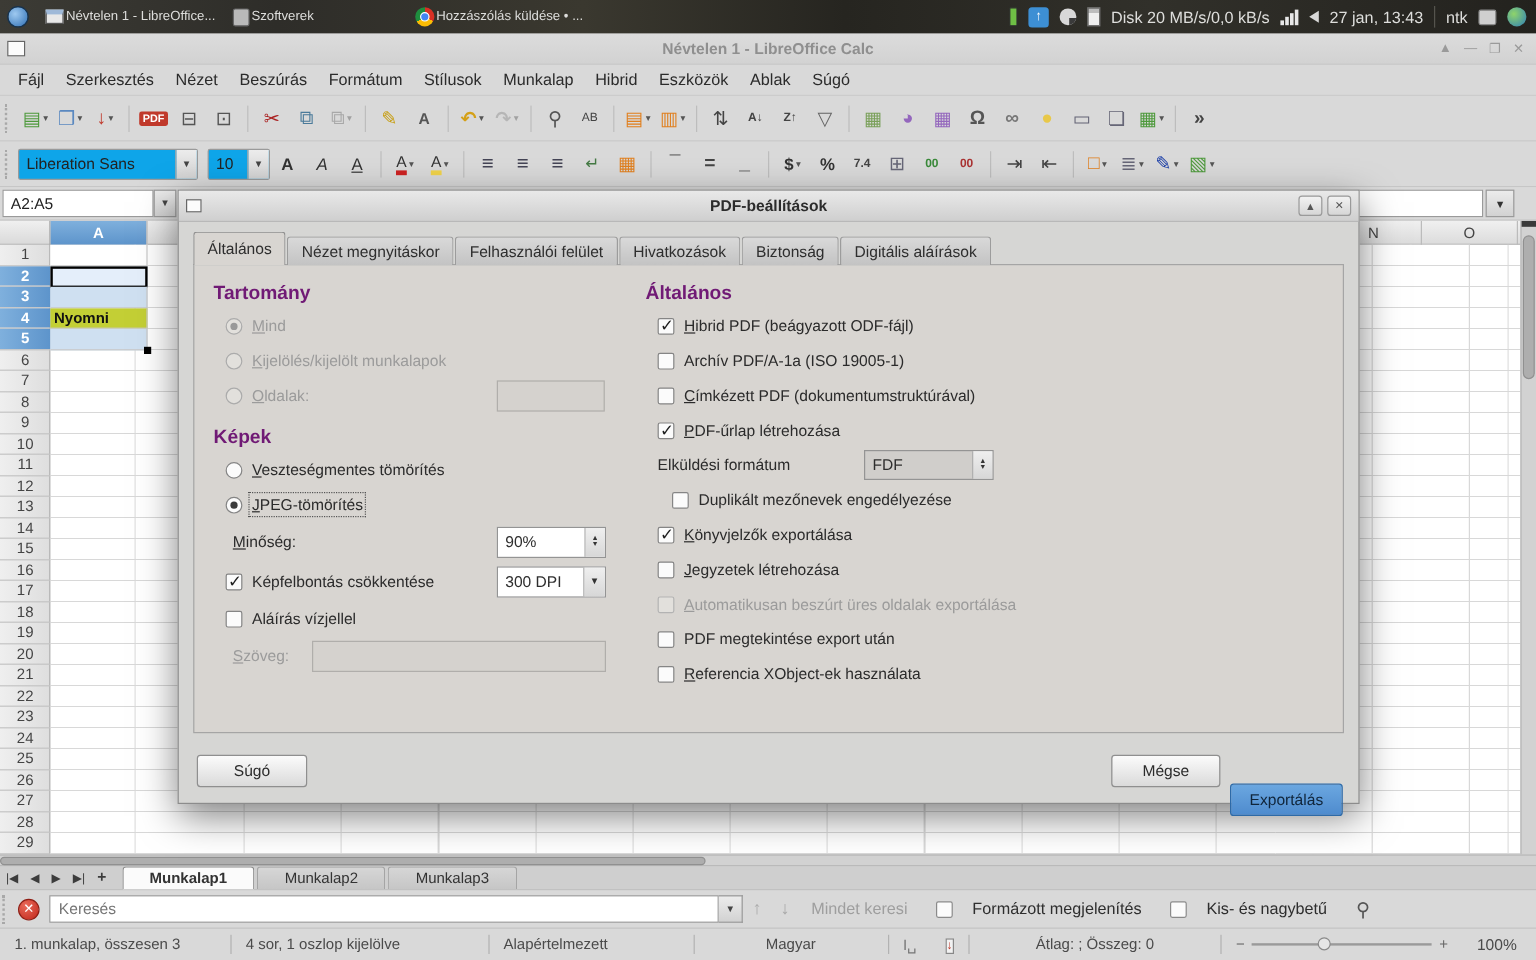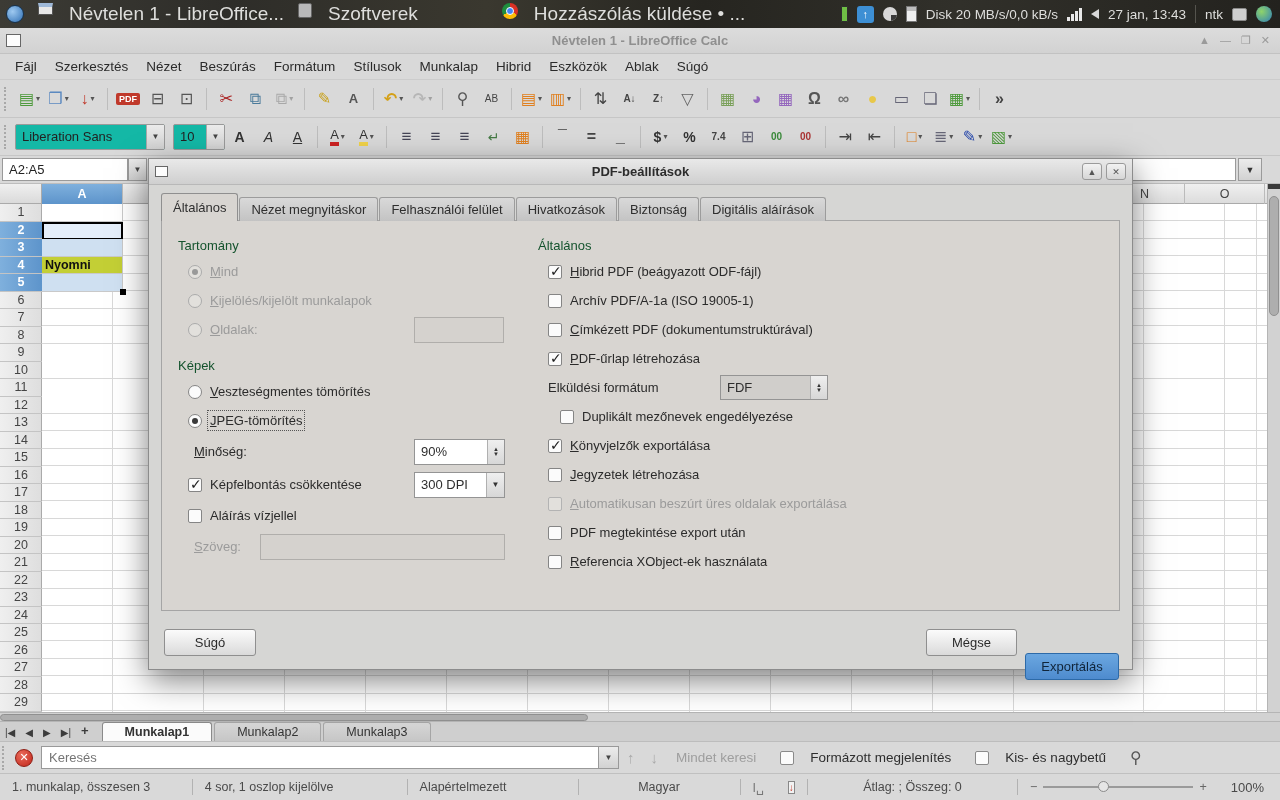--- a/index.html
+++ b/index.html
@@ -3,21 +3,21 @@
 <meta charset="utf-8">
 <style>
   *{margin:0;padding:0;box-sizing:border-box}
   html,body{width:1280px;height:800px;overflow:hidden}
   body{font-family:"Liberation Sans","DejaVu Sans",sans-serif;background:#d9d9d9;position:relative;font-size:13px;color:#2e2e2e}
   .abs{position:absolute}
 
   
   #taskbar{left:0;top:0;width:1280px;height:28px;display:flex;align-items:center;color:#dededc;
     background:linear-gradient(90deg,#3c3b35 0%,#2e2d29 18%,#3a382f 38%,#262520 55%,#31302a 75%,#23221e 100%);}
-  #taskbar .tb-item{display:flex;align-items:flex-start;gap:16px;margin-left:14px;font-size:19px;white-space:nowrap}
+  #taskbar .tb-item{display:flex;align-items:center;gap:2px;margin-left:14px;font-size:11px;white-space:nowrap}
   #taskbar .tb-right{margin-left:auto;display:flex;align-items:center;gap:9px;margin-right:8px;font-size:13.5px}
   .start-ic{width:18px;height:18px;border-radius:50%;background:radial-gradient(circle at 35% 35%,#9ec9f0,#2f6fb4);margin-left:6px;border:1px solid #16324e}
   .win-ic{width:15px;height:12px;background:#e8e8e8;border:1px solid #555;border-top:4px solid #9fb9d8}
   .pkg-ic{width:14px;height:15px;background:#b9b9b9;border:1px solid #666;border-radius:2px}
   .chrome-ic{width:16px;height:16px;border-radius:50%;background:conic-gradient(#d93025 0 33%,#fbbc05 33% 66%,#1e8e3e 66% 100%);position:relative}
   .chrome-ic::after{content:"";position:absolute;inset:4px;border-radius:50%;background:#4285f4;border:1.5px solid #fff}
   .battery-ic{width:7px;height:16px;background:#6fbf45;border:1px solid #2d2d2d;border-radius:1px}
   .upload-ic{width:17px;height:17px;background:#3d8fd4;border-radius:3px;color:#fff;font-size:11px;line-height:16px;text-align:center}
   .disc-ic{width:14px;height:14px;border-radius:50%;background:#d8d8d8;position:relative;overflow:hidden}
   .disc-ic::after{content:"";position:absolute;left:55%;top:55%;width:100%;height:100%;background:#3a3a3a}
@@ -42,21 +42,21 @@
   #std-toolbar{top:80px;height:38px}
   #fmt-toolbar{top:118px;height:38px}
   .grip{width:7px;height:24px;border-left:2px dotted #a8a8a8;margin:0 4px 0 2px}
   .tbi{height:27px;min-width:27px;display:inline-flex;align-items:center;justify-content:center;margin:0 1px;border-radius:3px;font-size:16px;padding:0 2px}
   .tbi.dis{opacity:.42}
   .tbi .dd{font-size:8px;color:#555;margin-left:2px}
   .tbi .chipg{background:#c0392b;color:#fff;font-size:9px;font-weight:bold;border-radius:2px;padding:1px 3px}
   .tbi .barred{border-bottom:4px solid #cc2222;line-height:14px}
   .tbi .barred.yellow{border-bottom-color:#f0d24a}
   .tb-sep{width:1px;height:22px;background:#bdbdbd;margin:0 5px;flex:none}
-  .combo{height:26px;background:#14b8a6;border:1px solid #9a9a9a;border-radius:2px;display:flex;align-items:center;font-size:13px;color:#222}
+  .combo{height:26px;background:#0ea5e9;border:1px solid #9a9a9a;border-radius:2px;display:flex;align-items:center;font-size:13px;color:#222}
   .combo .ctext{padding:0 6px;flex:1;white-space:nowrap;overflow:hidden}
   .combo .cbtn{width:18px;height:100%;background:linear-gradient(#ececec,#d2d2d2);border-left:1px solid #a8a8a8;display:flex;align-items:center;justify-content:center;font-size:8px;color:#444}
 
   
   #formulabar{left:0;top:156px;width:1280px;height:28px;background:#d9d9d9;border-bottom:1px solid #bdbdbd}
   #namebox{position:absolute;left:2px;top:2px;width:126px;height:23px;background:#fff;border:1px solid #9a9a9a;font-size:13px;padding:3px 6px;color:#222}
   #namebox-dd{position:absolute;left:128px;top:2px;width:19px;height:23px;background:linear-gradient(#ececec,#d2d2d2);border:1px solid #9a9a9a;font-size:8px;color:#444;display:flex;align-items:center;justify-content:center}
   #formula-input-right{position:absolute;left:150px;top:2px;width:1086px;height:23px;background:#fff;border:1px solid #9a9a9a}
   #formula-expand{position:absolute;left:1238px;top:2px;width:24px;height:23px;background:linear-gradient(#ececec,#d2d2d2);border:1px solid #9a9a9a;display:flex;align-items:center;justify-content:center;font-size:9px;color:#333}
 
@@ -113,21 +113,21 @@
   
   #dialog{left:148px;top:158px;width:985px;height:512px;background:#d6d6d4;border:1px solid #8c8c8c;box-shadow:0 10px 30px rgba(0,0,0,.5);}
   #dlg-titlebar{position:absolute;left:0;top:0;right:0;height:26px;background:linear-gradient(#e9e9e9,#cfcfcf);border-bottom:1px solid #b8b8b8;display:flex;align-items:center}
   #dlg-title{position:absolute;left:0;right:0;text-align:center;font-weight:bold;font-size:13px;color:#2c2c2c}
   .dlg-btn{width:20px;height:17px;border:1px solid #9a9a9a;border-radius:3px;background:linear-gradient(#f2f2f2,#d6d6d6);color:#555;font-size:9px;display:flex;align-items:center;justify-content:center;margin-left:4px;z-index:1}
   #dlg-ctl{margin-left:auto;display:flex;margin-right:6px}
   #dlg-tabs{position:absolute;left:12px;top:35px;height:27px;display:flex;align-items:flex-end;z-index:2}
   .tab{height:24px;padding:0 11px;display:flex;align-items:center;font-size:13px;color:#2e2e2e;background:linear-gradient(#d9d9d9,#c3c3c3);border:1px solid #9c9c9c;border-bottom:none;border-radius:3px 3px 0 0;margin-right:1px}
   .tab.active{background:#d8d5d1;height:28px;border-color:#8f8f8f}
   #dlg-frame{position:absolute;left:12px;right:12px;top:61px;bottom:58px;background:#d8d5d1;border:1px solid #a5a5a5}
-  .grp-title{font-weight:normal;font-size:13px;color:#14532d;height:24px;display:flex;align-items:center}
+  .grp-title{font-weight:bold;font-size:16px;color:#701a75;height:24px;display:flex;align-items:center}
   .opt-row{display:flex;align-items:center;gap:8px;height:29px;position:relative;padding-left:10px;font-size:13px}
   .lbl{color:#2b2b2b;white-space:nowrap}
   .lbl.dis{color:#9b9b9b}
   .mn{display:inline-block}
   .mn::first-letter{text-decoration:underline}
   .radio{width:14px;height:14px;border-radius:50%;background:#fbfbfb;border:1px solid #858585;position:relative;flex:none}
   .radio.sel::after{content:"";position:absolute;inset:3px;border-radius:50%;background:#3a3a3a}
   .radio.dis{border-color:#ababab;background:#e2e0dc}
   .radio.dis.sel::after{background:#999}
   .cb{width:14px;height:14px;background:#fbfbfb;border:1px solid #858585;border-radius:2px;position:relative;flex:none}

